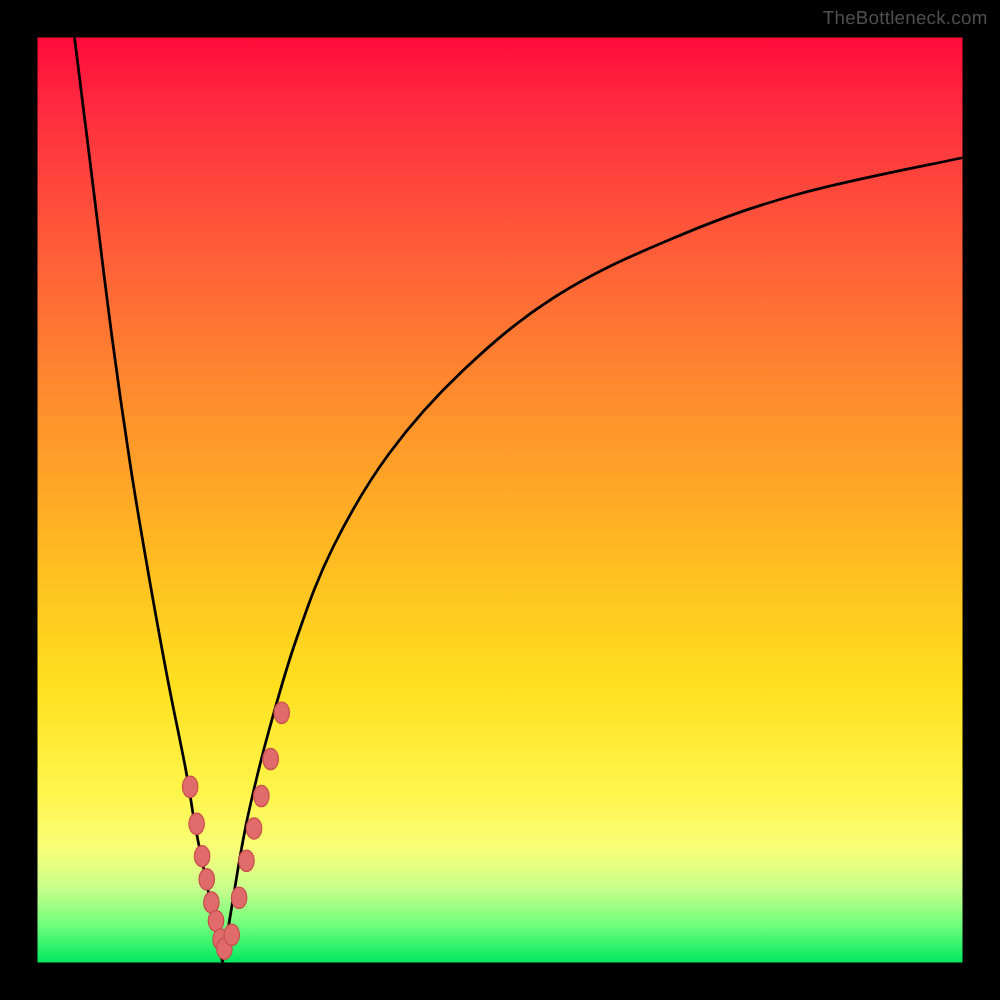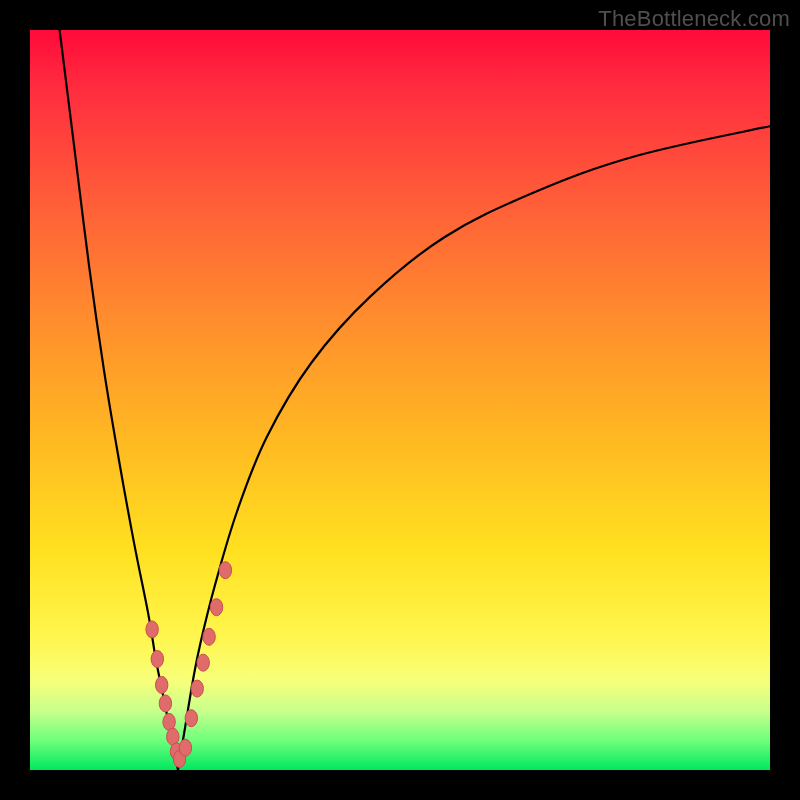--- a/index.html
+++ b/index.html
@@ -38,21 +38,21 @@
       #c8ff8c 92%,
       #6fff7c 96%,
       #00e85f 100%
     );
   }
   .watermark {
     position: absolute;
     top: 6px;
     right: 10px;
     color: #4f4f4f;
-    font-size: 22px;
+    font-size: 15px;
     font-weight: 500;
     letter-spacing: 0.2px;
     user-select: none;
   }
   svg.curve {
     position: absolute;
     left: 0; top: 0;
     width: 740px;
     height: 740px;
     pointer-events: none;

